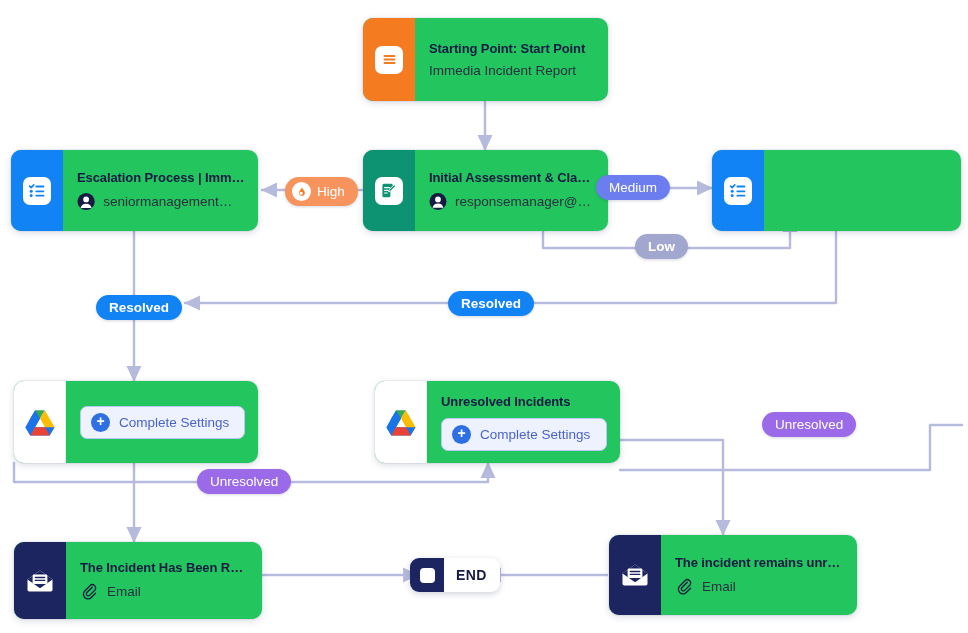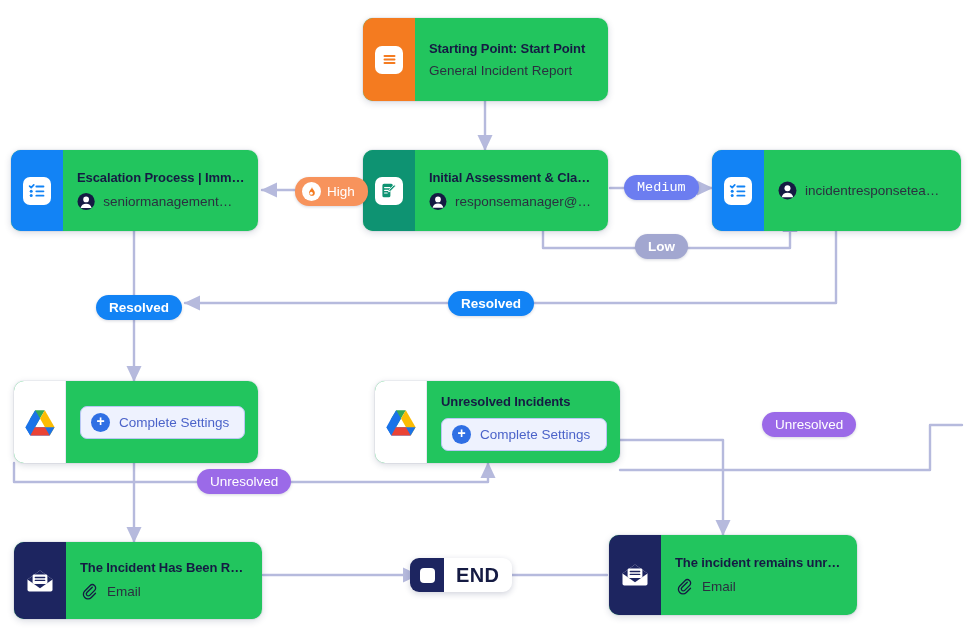--- a/index.html
+++ b/index.html
@@ -153,21 +153,21 @@
     display: flex; align-items: center; justify-content: center;
   }
   .end-node .sq i {
     display: block;
     width: 15px; height: 15px;
     background: #ffffff;
     border-radius: 4px;
   }
   .end-node .lbl {
     padding: 7px 13px 7px 12px;
-    font-size: 20px;
+    font-size: 14px;
     font-weight: bold;
     color: #151b43;
     letter-spacing: .4px;
     display: flex; align-items: center;
   }
 </style>
 </head>
 <body>
 
 <div id="canvas">
@@ -212,21 +212,21 @@
         <svg width="17" height="17" viewBox="0 0 17 17">
           <rect x="2.5" y="4" width="12" height="2.1" rx="1" fill="#f47b20"></rect>
           <rect x="2.5" y="7.5" width="12" height="2.1" rx="1" fill="#f47b20"></rect>
           <rect x="2.5" y="11" width="12" height="2.1" rx="1" fill="#f47b20"></rect>
         </svg>
       </span>
     </div>
     <div class="node-body">
       <div class="node-title">Starting Point: Start Point</div>
       <div class="node-sub">
-        <span class="sub-text">General Incident Report</span>
+        <span class="sub-text">Immedia Incident Report</span>
       </div>
     </div>
   </div>
 
   <div class="node" style="left:363px; top:150px; width:245px; height:81px;">
     <div class="node-icon ic-green">
       <span class="tile">
         <svg width="18" height="18" viewBox="0 0 18 18">
           <path d="M2.4 3.4a1.6 1.6 0 011.6-1.6h7.2a1.6 1.6 0 011.6 1.6v3.1l-2.4 2.4v4.8a1.6 1.6 0 01-1.6 1.6H4a1.6 1.6 0 01-1.6-1.6z" fill="#0e9372"></path>
           <path d="M4.6 5.6h5.2M4.6 8.3h3.4M4.6 11h2.6" stroke="#ffffff" stroke-width="1.2" stroke-linecap="round"></path>
@@ -280,28 +280,20 @@
           <path d="M1.6 4.1l1.6 1.6 2.6-2.8" stroke="#1283f5" stroke-width="1.7" fill="none" stroke-linecap="round" stroke-linejoin="round"></path>
           <circle cx="3.2" cy="9.3" r="1.5" fill="#1283f5"></circle>
           <circle cx="3.2" cy="13.6" r="1.5" fill="#1283f5"></circle>
           <rect x="7.4" y="3.6" width="9" height="1.9" rx=".95" fill="#1283f5"></rect>
           <rect x="7.4" y="8.4" width="9" height="1.9" rx=".95" fill="#1283f5"></rect>
           <rect x="7.4" y="12.7" width="9" height="1.9" rx=".95" fill="#1283f5"></rect>
         </svg>
       </span>
     </div>
     <div class="node-body">
-      <div class="node-sub">
-        <svg width="19" height="19" viewBox="0 0 19 19">
-          <circle cx="9.5" cy="9.5" r="9" fill="#151b43"></circle>
-          <circle cx="9.5" cy="7.3" r="3" fill="#ffffff"></circle>
-          <path d="M3.7 16.2a6 6 0 0111.6 0z" fill="#ffffff"></path>
-        </svg>
-        <span class="sub-text">incidentresponseteam...</span>
-      </div>
     </div>
   </div>
 
   <div class="node drive-node" style="left:14px; top:381px; width:244px; height:82px;">
     <div class="node-icon ic-white">
       <svg width="30" height="27" viewBox="0 0 30 27">
         <path d="M10.2 1.2L19.8 1.2 9.9 18.3 5.1 9.8z" fill="#34a853"></path>
         <path d="M10.2 1.2L5.1 9.8 0.4 18.3 5.3 26.5 15 9.5z" fill="#1a73e8"></path>
         <path d="M19.8 1.2L29.6 18.3 24.7 26.5 15 9.5z" fill="#fbbc04"></path>
         <path d="M5.3 26.5L24.7 26.5 29.6 18.3 0.4 18.3z" fill="#1a73e8"></path>
@@ -375,31 +367,31 @@
     </div>
   </div>
 
   <div class="end-node" style="left:410px; top:558px; height:34px;">
     <div class="sq">
         <i></i>
       </div>
     <div class="lbl">END</div>
   </div>
 
-  <div class="badge high" style="left:295px; top:177px;">
+  <div class="badge high" style="left:285px; top:177px;">
     <span class="flame">
       <svg width="12" height="12" viewBox="0 0 12 12">
         <path d="M6 .8C6 3.2 3.2 3.9 3.2 6.9a2.8 2.8 0 005.6 0c0-1.3-.6-2-1.4-3.1C6.8 3 6 2 6 .8z" fill="#f47b20"></path>
         <circle cx="5.3" cy="7.3" r="1.5" fill="#ffffff"></circle>
       </svg>
     </span>
     <span>High</span>
   </div>
 
-  <div class="badge medium" style="left:624px; top:175px;font-family:Liberation Mono, monospace;">
+  <div class="badge medium" style="left:596px; top:175px;">
     <span>Medium</span>
   </div>
 
   <div class="badge low" style="left:635px; top:234px;">
     <span>Low</span>
   </div>
 
   <div class="badge resolved" style="left:96px; top:295px;">
     <span>Resolved</span>
   </div>

